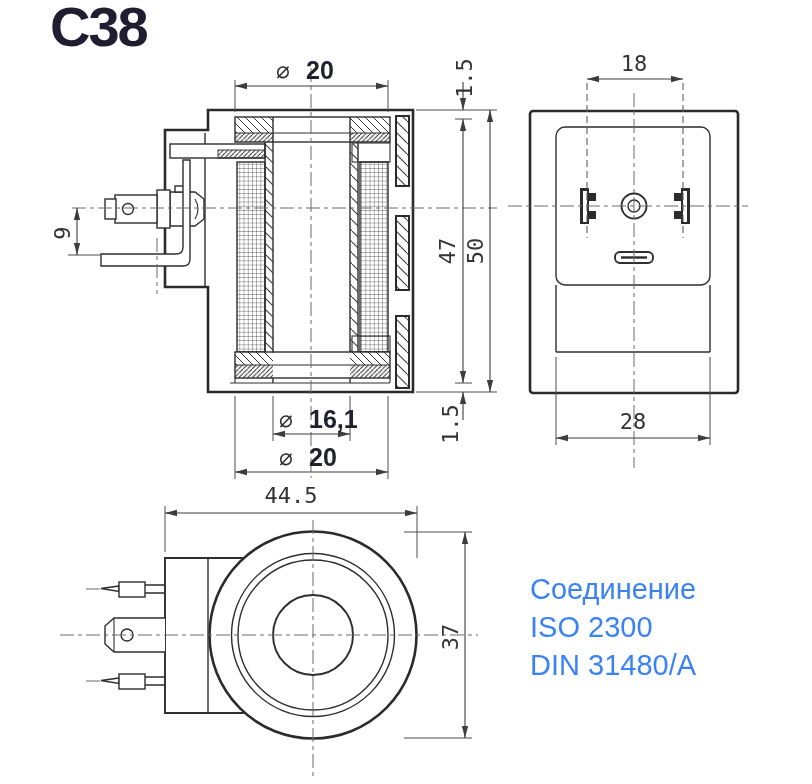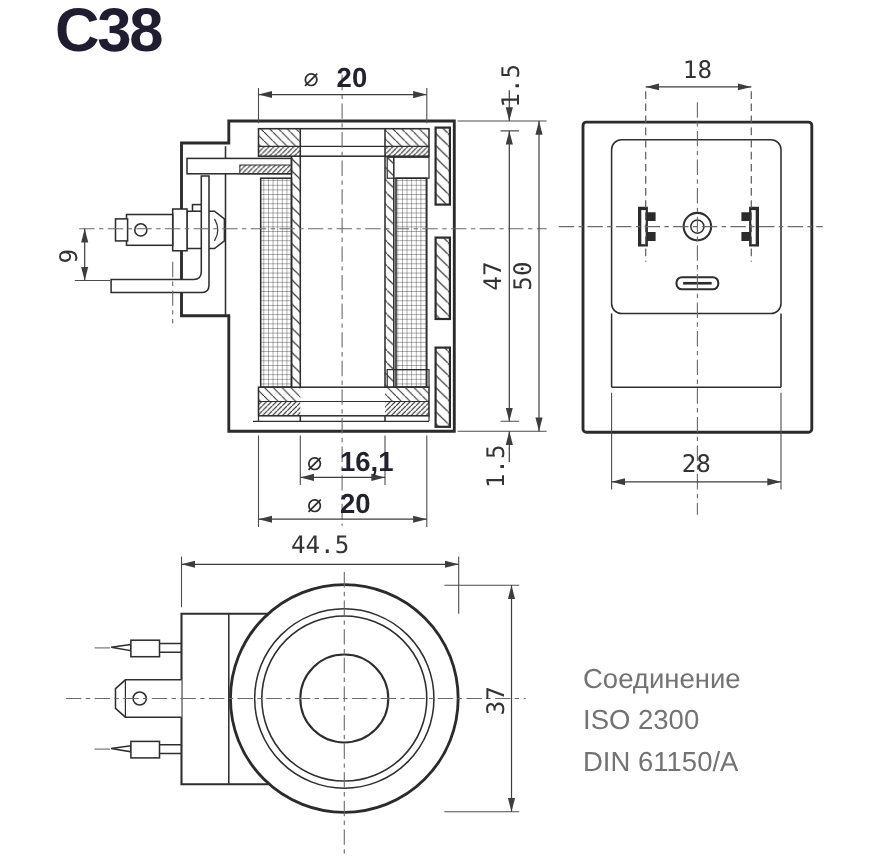--- a/index.html
+++ b/index.html
@@ -1,21 +1,21 @@
 <!DOCTYPE html>
 <html><head>
 <meta charset="utf-8">
 <style>
   html,body{margin:0;padding:0;background:#fff;}
   .page{position:relative;width:748px;height:784px;background:#fff;overflow:hidden;
         font-family:"Liberation Sans",sans-serif;}
   .title{position:absolute;left:50px;top:-6px;font-size:56px;font-weight:700;
          letter-spacing:-2px;color:#201d30;}
-  .note{position:absolute;left:530px;top:598px;font-size:25px;line-height:38px;
-        color:#737373;}
+  .note{position:absolute;left:530px;top:570px;font-size:29px;line-height:38px;
+        color:#3b82f6;}
   svg{position:absolute;left:0;top:0;}
   .s3 {stroke:#2b2b2b;stroke-width:2.6;fill:none;stroke-linejoin:miter;}
   .s3f{stroke:#2b2b2b;stroke-width:2.6;fill:#ffffff;stroke-linejoin:miter;}
   .s2 {stroke:#2e2e2e;stroke-width:1.9;fill:none;}
   .s1 {stroke:#2e2e2e;stroke-width:1.4;fill:none;}
   .s1f{stroke:#2e2e2e;stroke-width:1.4;fill:#ffffff;}
   .hl {stroke:#2e2e2e;stroke-width:1.1;fill:none;}
   .cl {stroke:#6a6a6a;stroke-width:1;fill:none;stroke-dasharray:14 4 4 4;}
   .dsh{stroke:#5c5c5c;stroke-width:1.1;fill:none;stroke-dasharray:7 4;}
   .xl {stroke:#4d4d4d;stroke-width:1;fill:none;}
@@ -29,21 +29,21 @@
 </head>
 <body>
 
 <div class="page">
 
   <div class="title">C38</div>
 
   <div class="note">
     <div>Соединение</div>
     <div>ISO 2300</div>
-    <div>DIN 61150/A</div>
+    <div>DIN 31480/A</div>
   </div>
 
   <svg width="812" height="784" viewBox="0 0 812 784">
     <defs>
       <marker id="arr" viewBox="0 0 12 8" refX="11.5" refY="4" markerWidth="13" markerHeight="9" orient="auto-start-reverse" markerUnits="userSpaceOnUse">
         <path d="M0,1 L11.5,4 L0,7 Z" fill="#3d3d3d"></path>
       </marker>
       <pattern id="grid" width="4.2" height="4.2" patternUnits="userSpaceOnUse">
         <path d="M0,0 H4.2 M0,0 V4.2" stroke="#2d2d2d" stroke-width="0.7"></path>
       </pattern>

